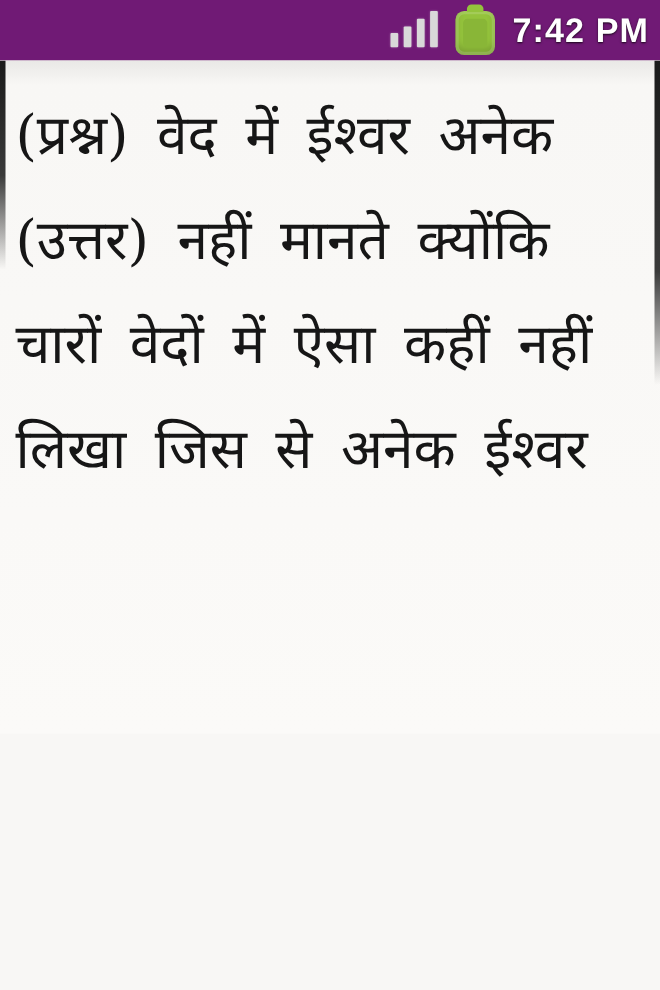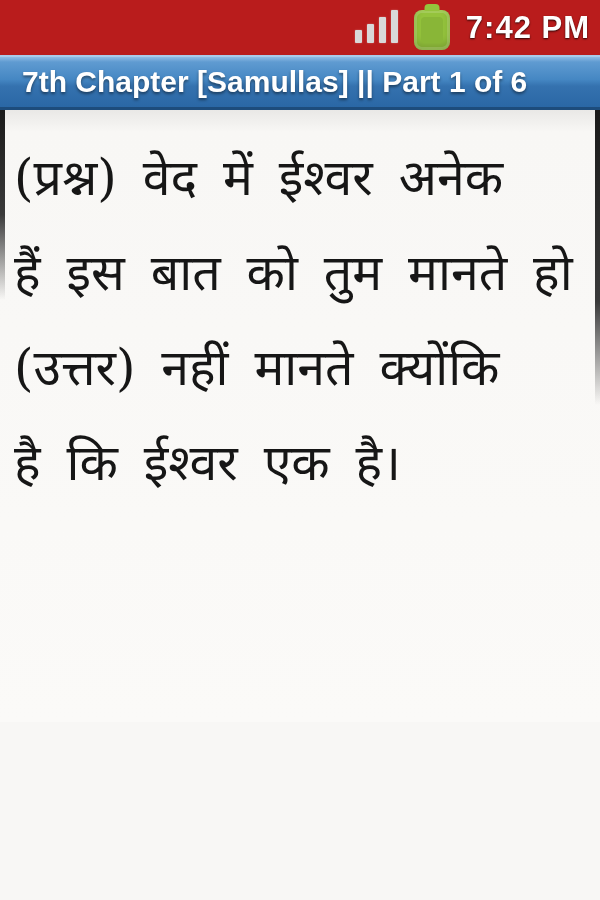--- a/index.html
+++ b/index.html
@@ -12,21 +12,21 @@
     height: 900px;
     margin: 0 auto;
     background: #f8f7f5;
     overflow: hidden;
   }
 
   
   .status-bar {
     position: relative;
     height: 55px;
-    background: #b91c1c;
+    background: #701a75;
     display: flex;
     align-items: center;
     justify-content: flex-end;
     padding-right: 10px;
     gap: 16px;
   }
   .signal-bars {
     display: flex;
     align-items: flex-end;
     gap: 5px;
@@ -147,27 +147,24 @@
     <div class="signal-bars">
       <div class="bar b1"></div>
       <div class="bar b2"></div>
       <div class="bar b3"></div>
       <div class="bar b4"></div>
     </div>
     <div class="battery"></div>
     <div class="status-time">7:42 PM</div>
   </div>
 
-  <div class="title-bar">
-    <div class="title-bar-text">7th Chapter [Samullas] || Part 1 of 6</div>
-  </div>
 
   <div class="page">
     <div class="edge-artifact left"></div>
     <div class="edge-artifact right"></div>
 
     <div class="text-line">(प्रश्न) वेद में ईश्वर अनेक</div>
-    <div class="text-line">हैं इस बात को तुम मानते हो</div>
     <div class="text-line">(उत्तर) नहीं मानते क्योंकि</div>
-    <div class="text-line">है कि ईश्वर एक है।</div>
+    <div class="text-line">चारों वेदों में ऐसा कहीं नहीं</div>
+    <div class="text-line">लिखा जिस से अनेक ईश्वर</div>
   </div>
 
 </div>
 
 </body></html>

